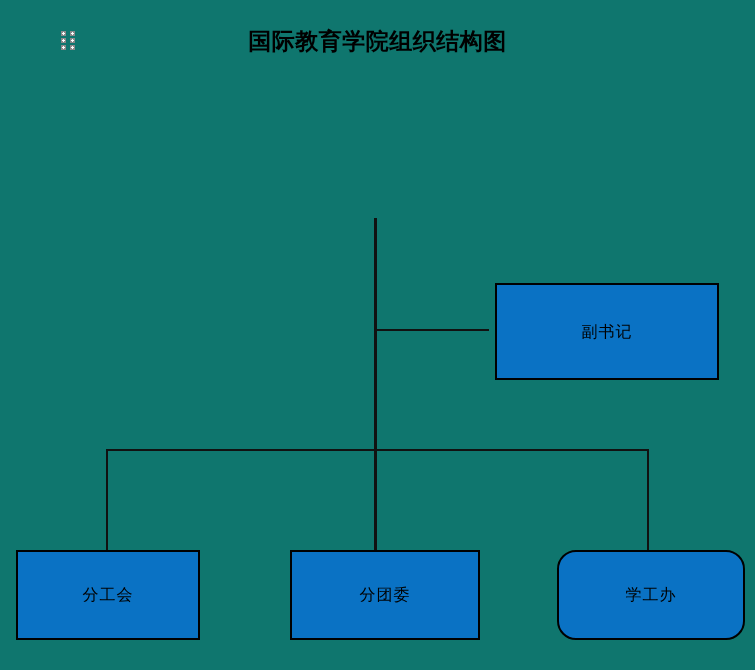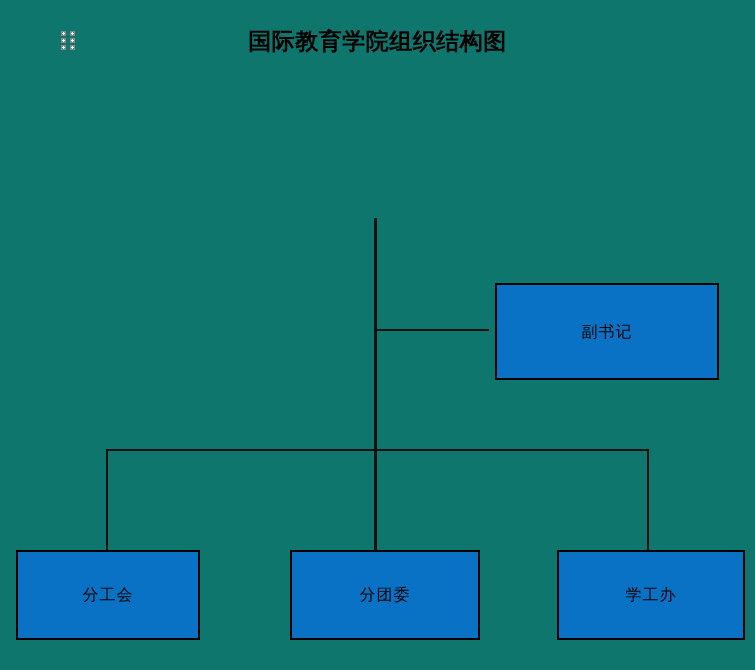--- a/index.html
+++ b/index.html
@@ -74,21 +74,21 @@
     text-align: center;
     letter-spacing: 1px;
     font-family: "Liberation Serif", "DejaVu Serif", serif;
     z-index: 3;
   }
 
   #node-director { left: 265px; top: 118px;  width: 220px; height: 100px; }
   #node-deputy   { left: 488px; top: 283px;  width: 224px; height:  97px; margin-left: 7px; }
   #node-union    { left:  16px; top: 550px;  width: 184px; height:  90px; }
   #node-league   { left: 290px; top: 550px;  width: 190px; height:  90px; }
-  #node-affairs  { left: 557px; top: 550px;  width: 188px; height:  90px; }
+  #node-affairs  { left: 557px; top: 550px;  width: 188px; height:  90px; border-radius: 19px; }
 
   
   .conn {
     position: absolute;
     background: #111111;
     z-index: 1;
   }
   
   #trunk-main {
     left: 374px;

